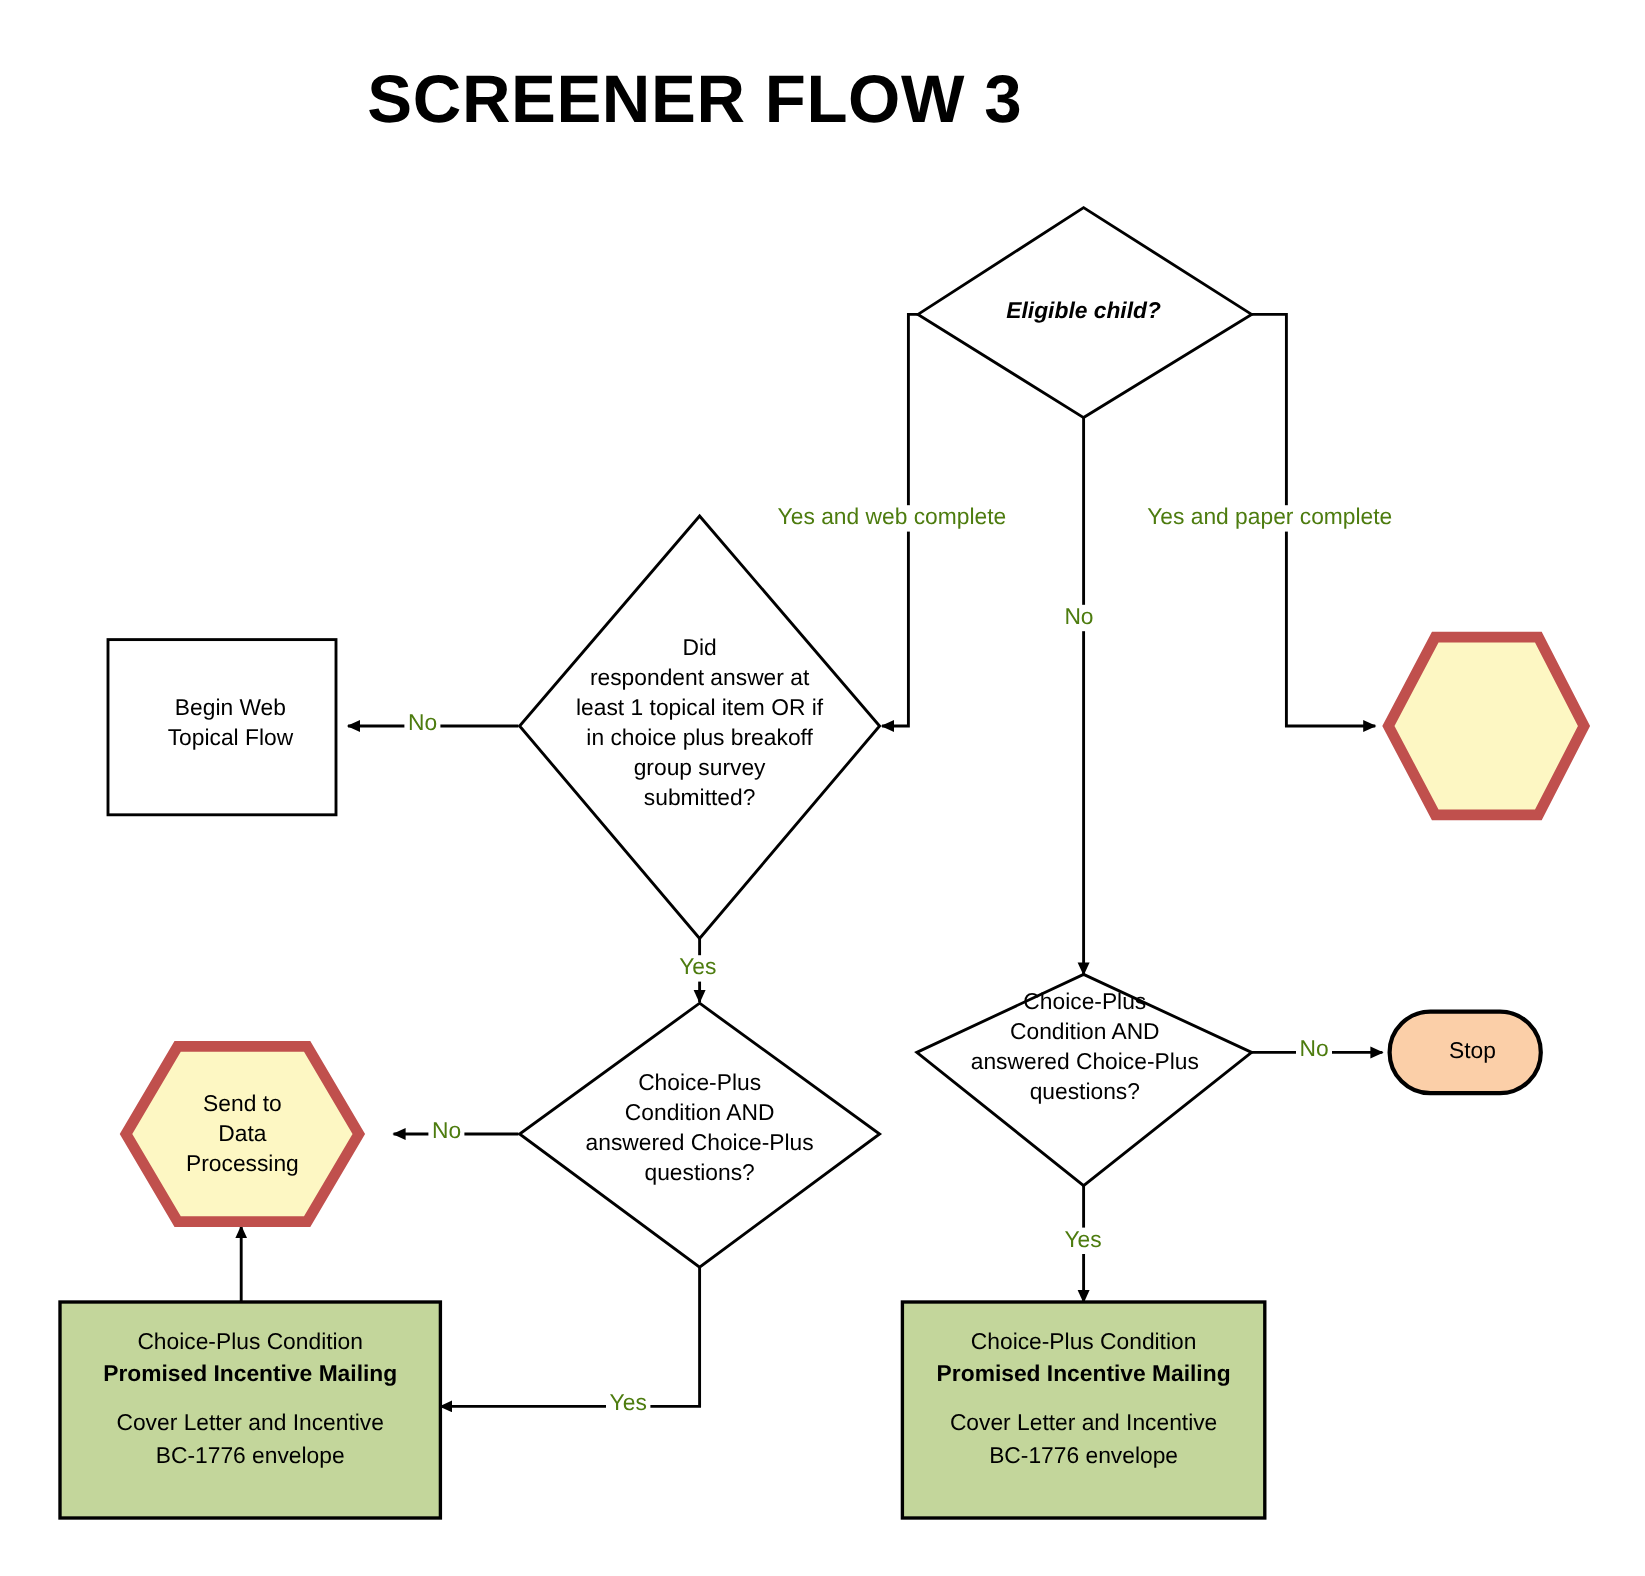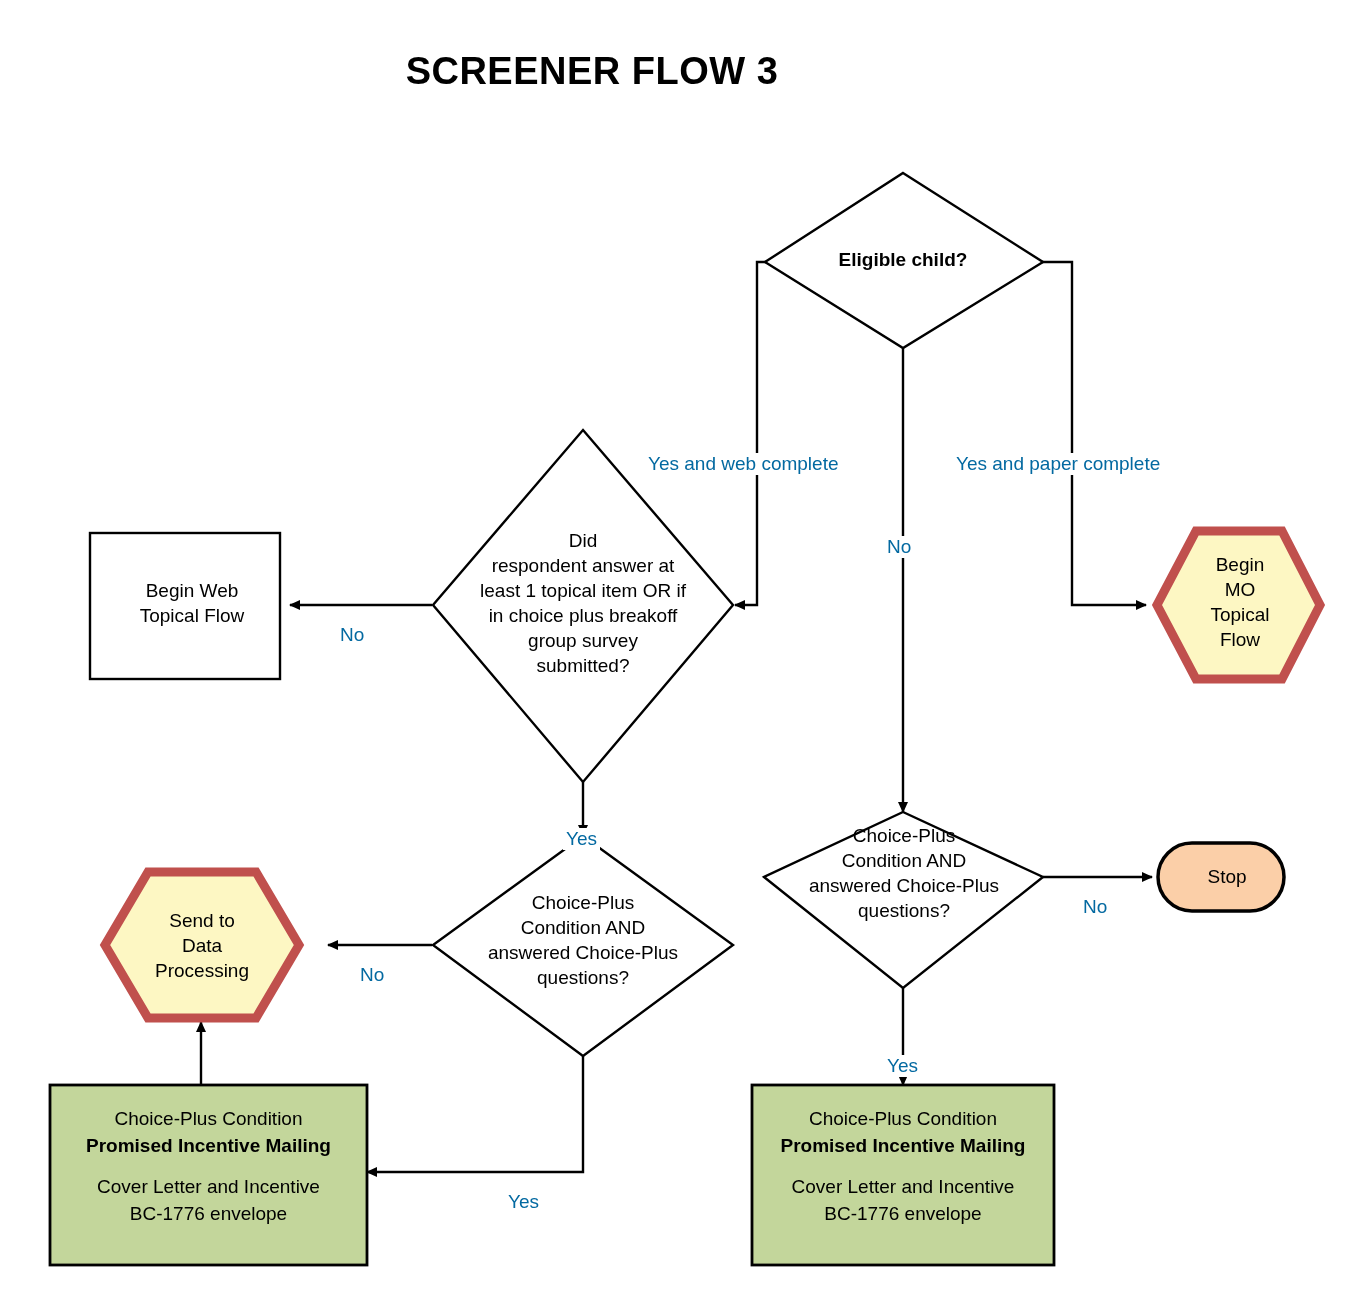--- a/index.html
+++ b/index.html
@@ -17,52 +17,51 @@
   }
   #flow-svg {
     position: absolute;
     left: 0;
     top: 0;
     width: 1371px;
     height: 1313px;
   }
   .diagram-title {
     position: absolute;
-    left: 13px;
+    left: 0;
     top: 50px;
     width: 1158px;
     text-align: center;
-    font-size: 38px;
+    font-size: 56px;
     font-weight: bold;
     letter-spacing: 0.5px;
     color: #000000;
     font-family: "Liberation Sans", sans-serif;
     white-space: nowrap;
   }
   .node-text {
     position: absolute;
     text-align: center;
     color: #000000;
     font-family: "Liberation Sans", sans-serif;
     font-size: 19px;
     line-height: 25px;
     pointer-events: none;
     white-space: pre-line;
   }
-  .node-text.bold { font-weight: bold; }
+  .node-text.bold { font-weight: bold; font-style: italic; }
   .edge-label {
     position: absolute;
-    color: #0369a1;
+    color: #4d7c0f;
     font-family: "Liberation Sans", sans-serif;
     font-size: 19px;
     line-height: 22px;
     background: #ffffff;
     padding: 0 3px;
     white-space: nowrap;
-    margin-top: 32px;
   }
   .mailing-box-text {
     position: absolute;
     text-align: center;
     font-family: "Liberation Sans", sans-serif;
     font-size: 19px;
     line-height: 27px;
     color: #000000;
   }
   .mailing-box-text .strong { font-weight: bold; }
@@ -131,24 +130,20 @@
   <div class="node-text" style="left:102px; top:578px; width:180px;">Begin Web
 Topical Flow</div>
 
   <div class="node-text" style="left:453px; top:528px; width:260px;">Did
 respondent answer at
 least 1 topical item OR if
 in choice plus breakoff
 group survey
 submitted?</div>
 
-  <div class="node-text" style="left:1160px; top:552px; width:160px;">Begin
-MO
-Topical
-Flow</div>
 
   <div class="node-text" style="left:112px; top:908px; width:180px;">Send to
 Data
 Processing</div>
 
   <div class="node-text" style="left:453px; top:890px; width:260px;">Choice-Plus
 Condition AND
 answered Choice-Plus
 questions?</div>
 

